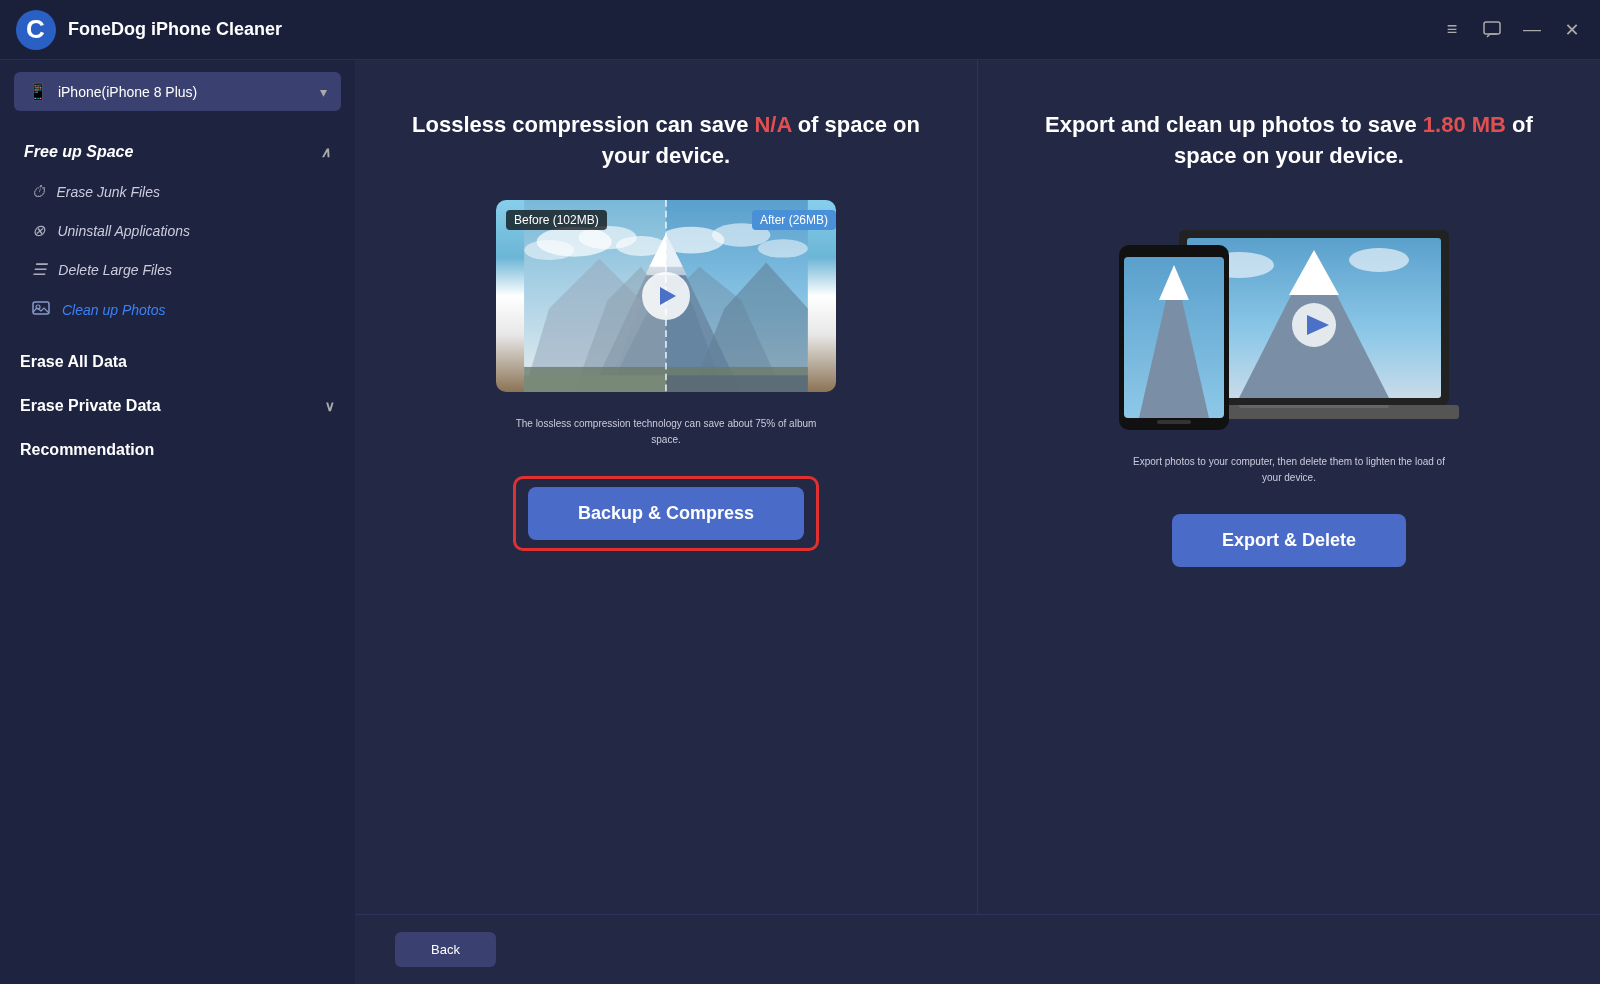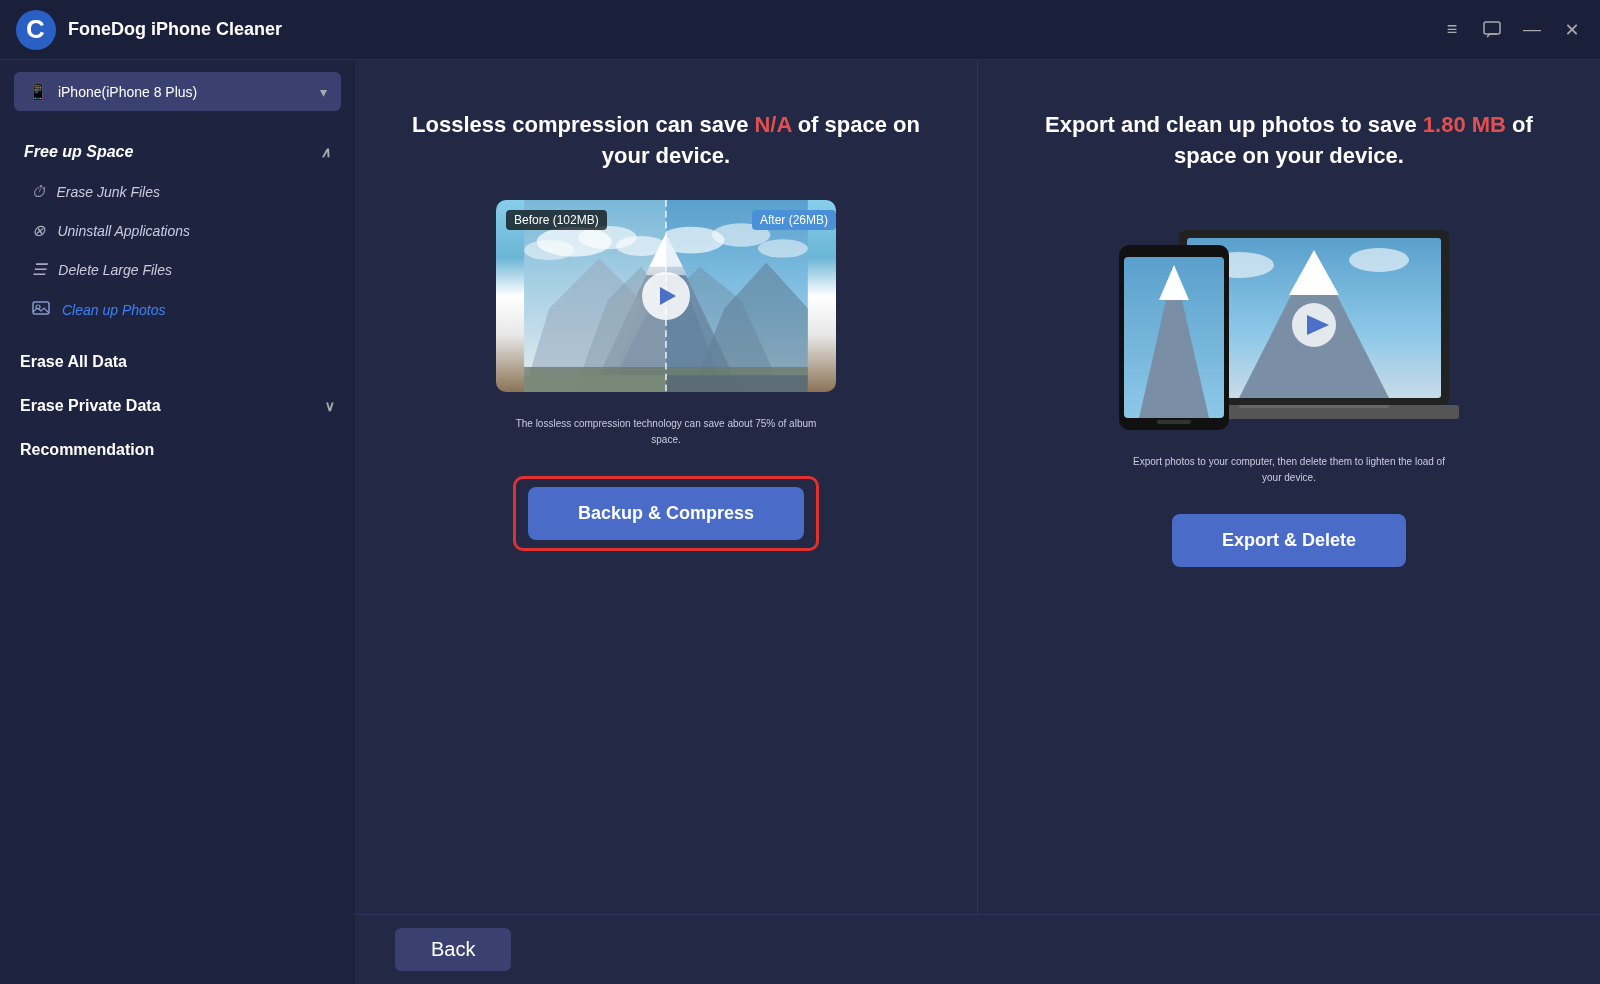--- a/index.html
+++ b/index.html
@@ -261,21 +261,21 @@
       display: flex;
       align-items: center;
       padding: 0 40px;
     }
     .btn-back {
       background: #3a4070;
       color: #fff;
       border: none;
       border-radius: 6px;
       padding: 10px 36px;
-      font-size: 20px;
+      font-size: 13px;
       cursor: pointer;
     }
 
     
     .mountain-svg {
       width: 100%;
       height: 100%;
     }
   </style>
 </head>

